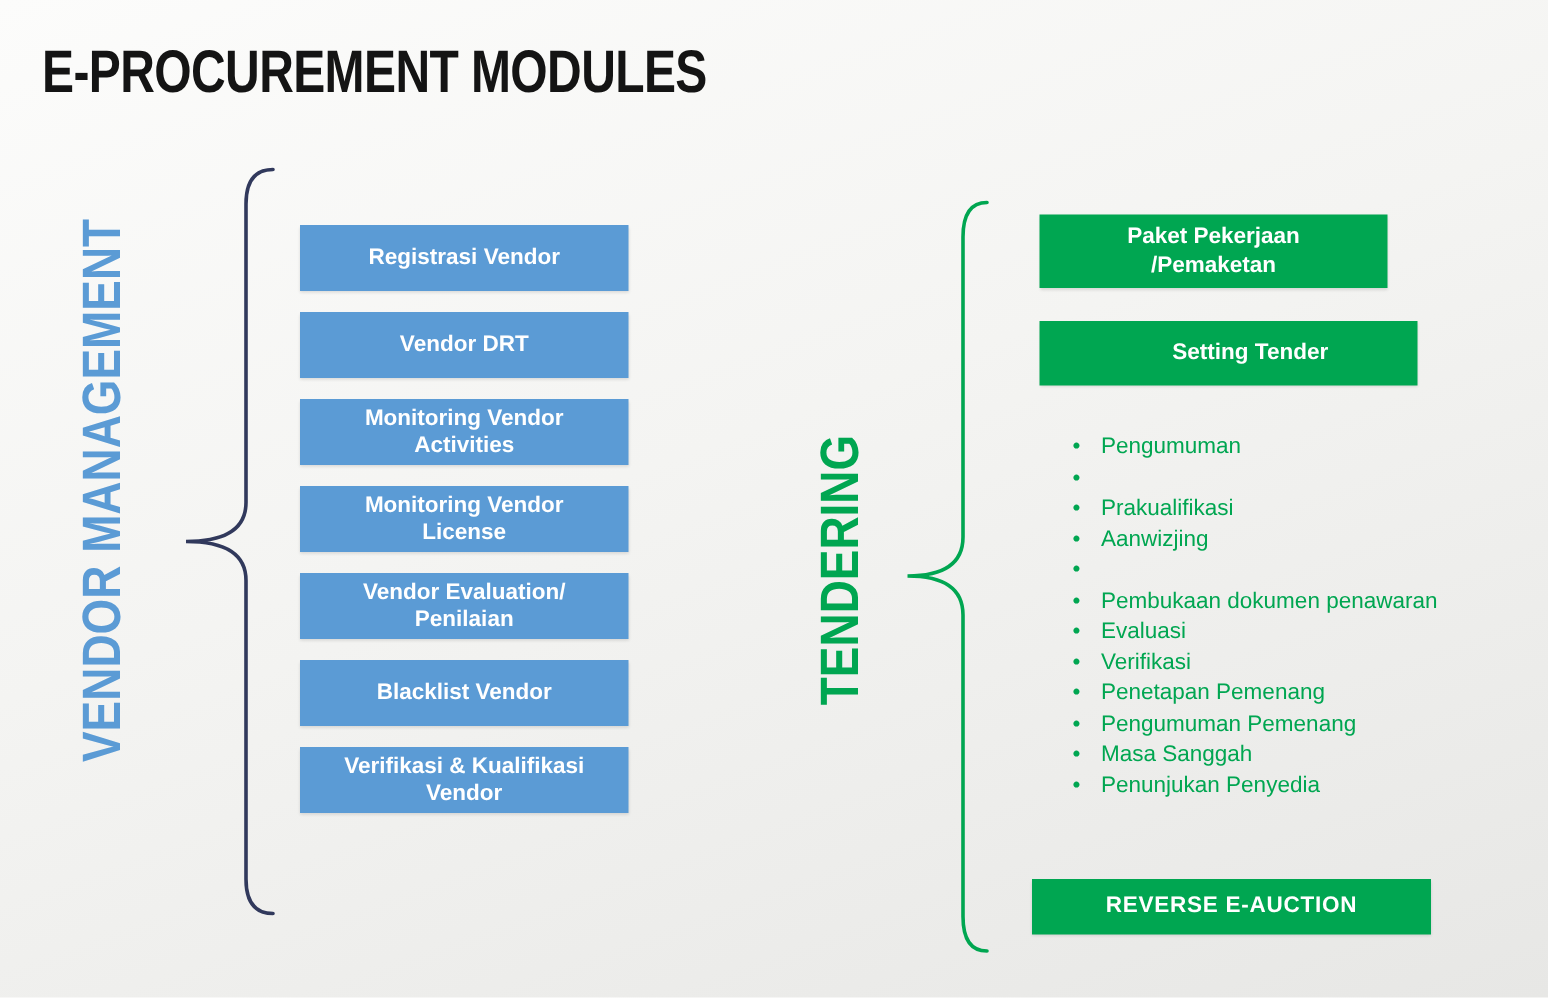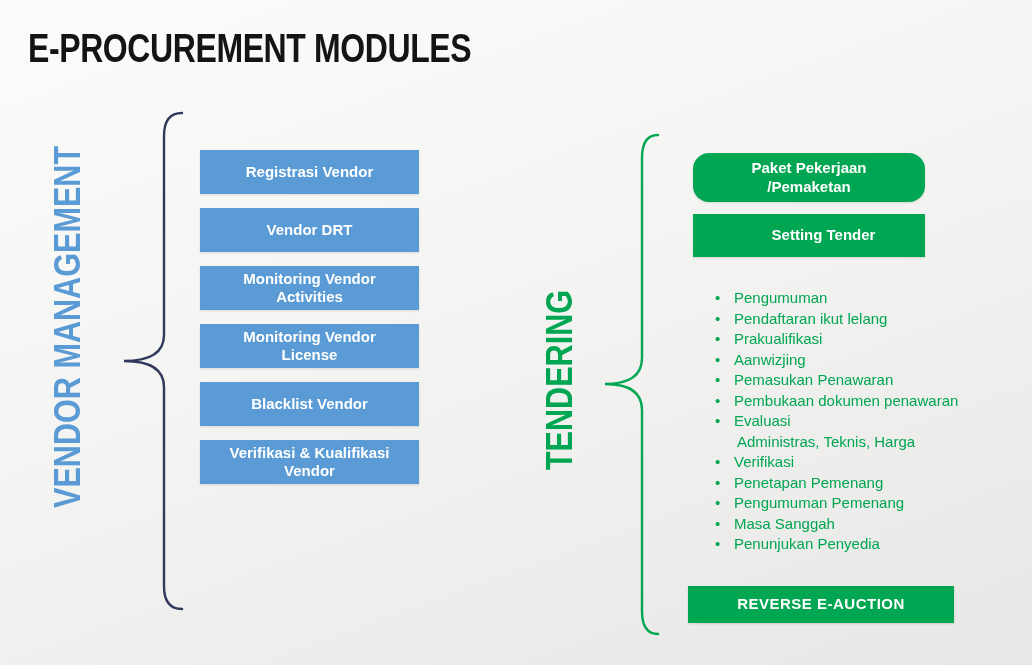--- a/index.html
+++ b/index.html
@@ -48,22 +48,22 @@
     box-shadow: 0 1px 2px rgba(0,0,0,0.12);
   }
 
   .gbox {
     position: absolute; background: #00A651; color: #ffffff;
     display: flex; align-items: center; justify-content: center;
     text-align: center; font-weight: bold; font-size: 15px; line-height: 1.25;
     white-space: pre-line; padding: 3px 8px;
     box-shadow: 0 1px 2px rgba(0,0,0,0.12);
   }
-  .gbox.paket   { left: 693px; top: 153px; width: 232px; min-height: 49px; border-radius: 16px; }
-  .gbox.setting { left: 693px; top: 214px; width: 232px; min-height: 43px; padding-left: 37px; }
+  .gbox.paket   { left: 693px; top: 143px; width: 232px; min-height: 49px; }
+  .gbox.setting { left: 693px; top: 214px; width: 252px; min-height: 43px; padding-left: 37px; }
   .gbox.reverse { left: 688px; top: 586px; width: 266px; min-height: 37px; letter-spacing: 0.5px; }
 
   ul.steps {
     position: absolute; left: 715px; top: 288px; width: 300px;
     list-style: none;
   }
   ul.steps li {
     display: flex; gap: 10px;
     color: #00A651; font-size: 15px; line-height: 20.5px;
     white-space: nowrap;
@@ -85,20 +85,22 @@
       <path d="M 64 3 Q 46 3 46 26 L 46 225 Q 46 251 6 251 Q 46 251 46 277 L 46 476 Q 46 499 64 499" fill="none" stroke="#31395C" stroke-width="2.4" stroke-linecap="round"></path>
     </svg>
 
     <div class="vcol">
         <div class="vbox">Registrasi Vendor</div>
         <div class="vbox">Vendor DRT</div>
         <div class="vbox">Monitoring Vendor
 Activities</div>
         <div class="vbox">Monitoring Vendor
 License</div>
+        <div class="vbox">Vendor Evaluation/
+Penilaian</div>
         <div class="vbox">Blacklist Vendor</div>
         <div class="vbox">Verifikasi &amp; Kualifikasi
 Vendor</div>
       </div>
   </section>
 
   <section>
     <div class="v-label tn">TENDERING</div>
 
     <svg class="brace right" viewBox="0 0 64 505" preserveAspectRatio="none">
@@ -109,43 +111,40 @@
 /Pemaketan</div>
     <div class="gbox setting">Setting Tender</div>
 
     <ul class="steps">
         <li>
           <span class="bullet">•</span>
           <span class="step-text">Pengumuman</span>
         </li>
         <li>
           <span class="bullet">•</span>
-          <span class="step-text">Pendaftaran ikut lelang</span>
         </li>
         <li>
           <span class="bullet">•</span>
           <span class="step-text">Prakualifikasi</span>
         </li>
         <li>
           <span class="bullet">•</span>
           <span class="step-text">Aanwizjing</span>
         </li>
         <li>
           <span class="bullet">•</span>
-          <span class="step-text">Pemasukan Penawaran</span>
         </li>
         <li>
           <span class="bullet">•</span>
           <span class="step-text">Pembukaan dokumen penawaran</span>
         </li>
         <li>
           <span class="bullet">•</span>
           <span class="step-text">Evaluasi</span>
         </li>
-        <li class="sub">Administras, Teknis, Harga</li>
         <li>
           <span class="bullet">•</span>
           <span class="step-text">Verifikasi</span>
         </li>
         <li>
           <span class="bullet">•</span>
           <span class="step-text">Penetapan Pemenang</span>
         </li>
         <li>
           <span class="bullet">•</span>

